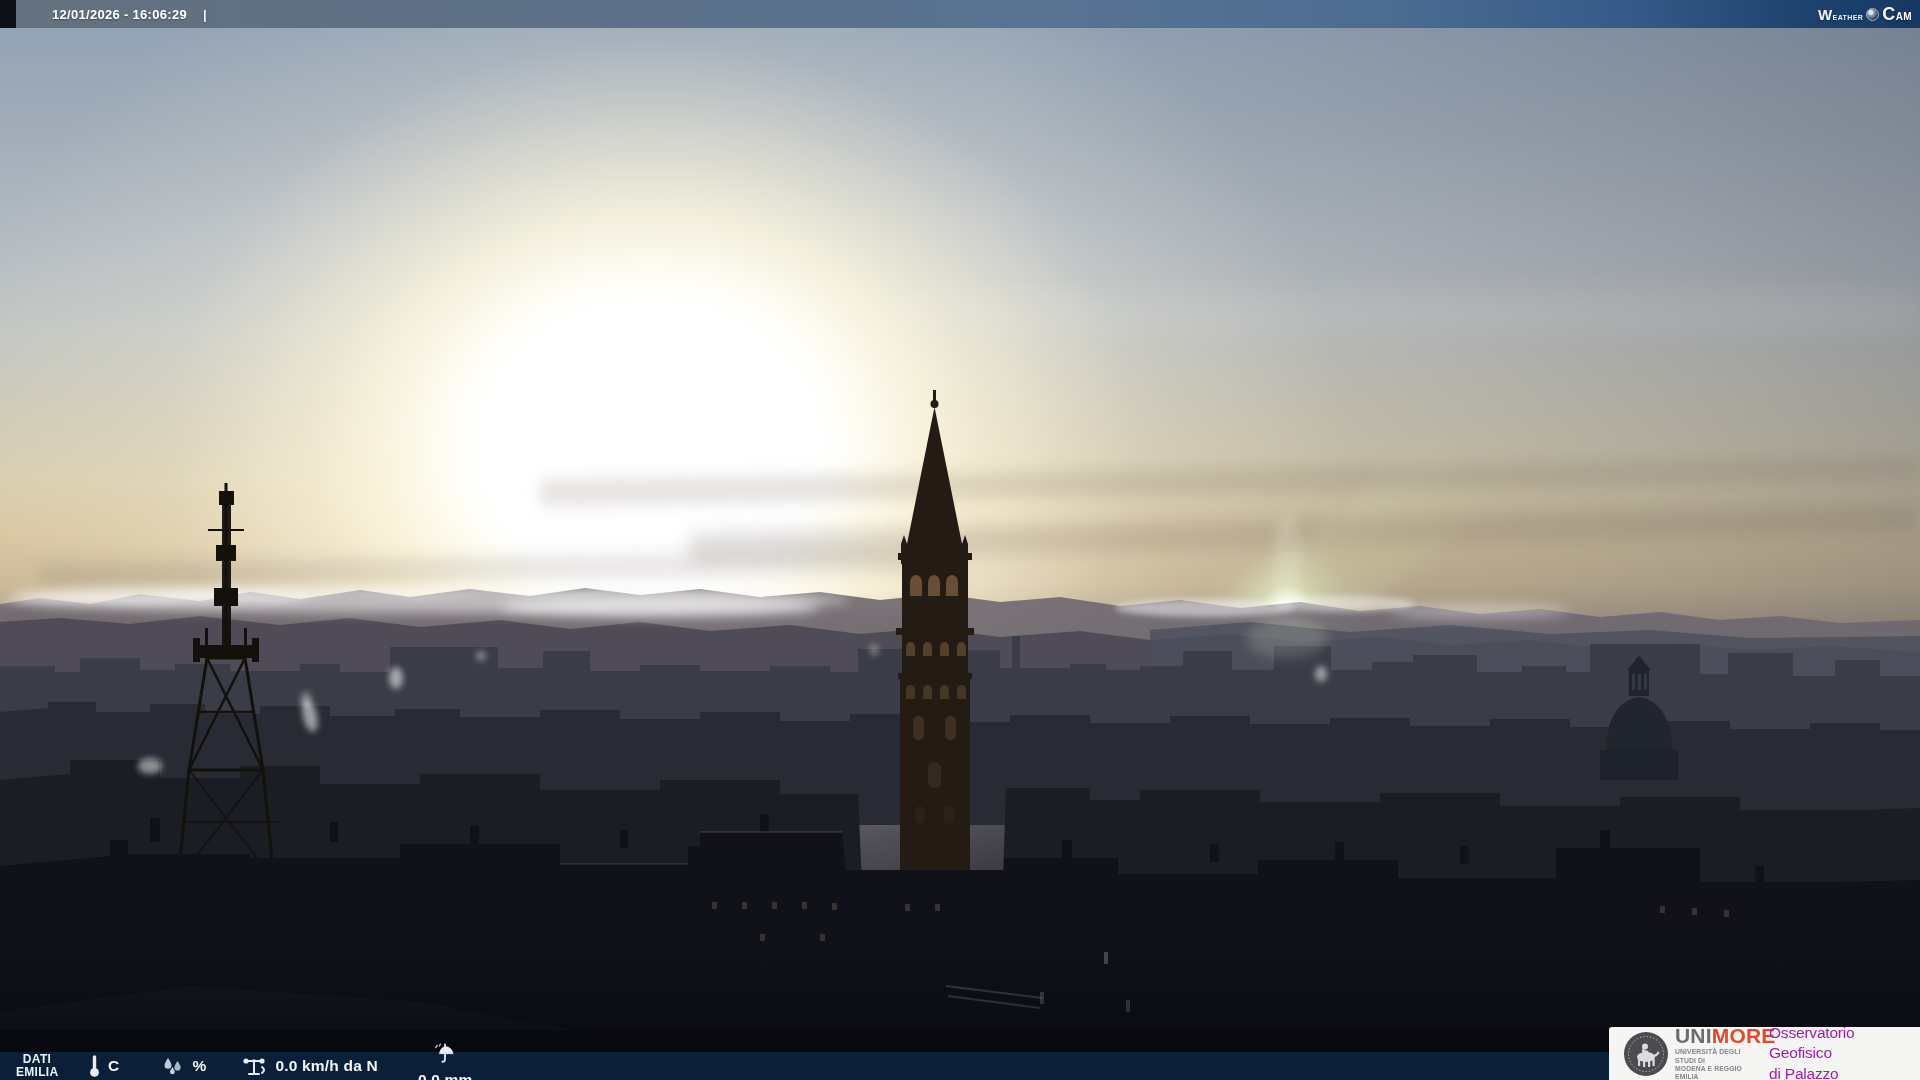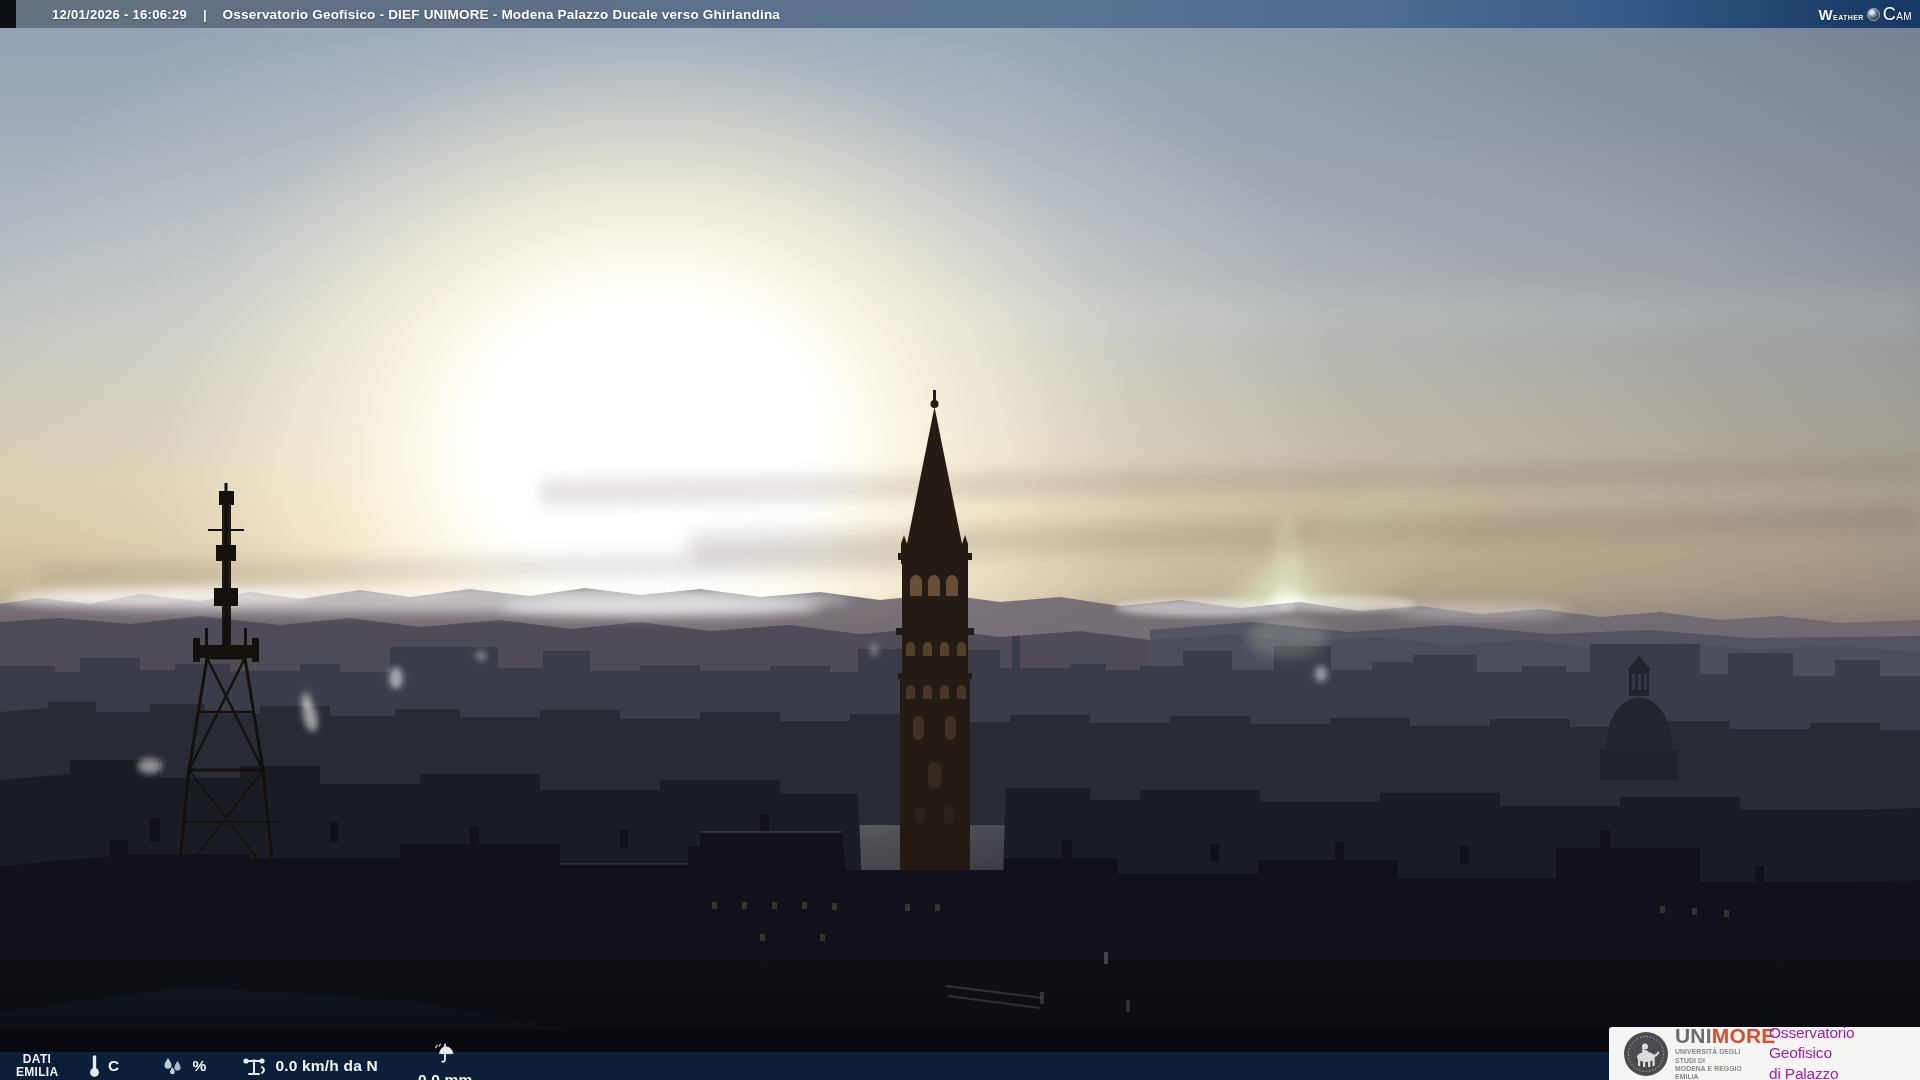--- a/index.html
+++ b/index.html
@@ -61,21 +61,21 @@
     background:linear-gradient(90deg,#64717f 0%,#5d7088 30%,#587393 55%,#4c6c91 72%,#355a88 85%,#20456f 93%,#173764 100%);
     display:flex;align-items:center;color:#fff;
     text-shadow:0 1px 2px rgba(0,0,0,.35);
   }
   .tb-datetime{margin-left:36px;font-size:13px;font-weight:bold;letter-spacing:.3px;white-space:nowrap;}
   .tb-sep{margin:0 16px;font-size:13px;font-weight:bold;opacity:.95;}
   .tb-title{font-size:13.5px;font-weight:bold;letter-spacing:.2px;white-space:nowrap;}
   .wcam{position:absolute;right:8px;top:0;height:28px;display:flex;align-items:center;gap:3px;cursor:pointer;}
   .wcam-weather{display:inline-block;font-variant:small-caps;font-weight:bold;font-size:10px;letter-spacing:.4px;color:#f2f5f8;}
   .wcam-weather::first-letter{font-size:15px;}
-  .wcam-cam{display:inline-block;font-variant:small-caps;font-weight:normal;font-size:14px;letter-spacing:.4px;color:#ffffff;}
+  .wcam-cam{display:inline-block;font-variant:small-caps;font-weight:bold;font-size:14px;letter-spacing:.4px;color:#ffffff;}
   .wcam-cam::first-letter{font-size:18px;}
   .wcam-lens{
     width:13px;height:13px;border-radius:50%;
     background:radial-gradient(circle at 35% 32%, #dfe6ec 0 2px, #93a5b2 3px, #32465c 7px, #1d2e42 100%);
     border:1px solid #a7b4bf;box-sizing:border-box;
   }
   
   .bottombar{
     position:absolute;left:0;right:0;bottom:0;height:28px;
     background:rgba(12,33,60,.93);
@@ -273,21 +273,20 @@
       </g>
 
       <rect x="0" y="940" width="1920" height="140" fill="url(#fadeB)"></rect>
       <rect x="0" y="1030" width="1920" height="50" fill="#07080c" opacity=".55"></rect>
     </svg>
   </div>
 
   <div class="topbar">
     <span class="tb-datetime">12/01/2026 - 16:06:29</span>
     <span class="tb-sep">|</span>
-    <span class="tb-title">Osservatorio Geofisico - DIEF UNIMORE - Modena Palazzo Ducale verso Ghirlandina</span>
     <span class="wcam">
       <span class="wcam-weather">Weather</span>
       <span class="wcam-lens"></span>
       <span class="wcam-cam">Cam</span>
     </span>
   </div>
 
   <div class="bottombar">
     <div class="meteo-label">
       <div>DATI</div>

